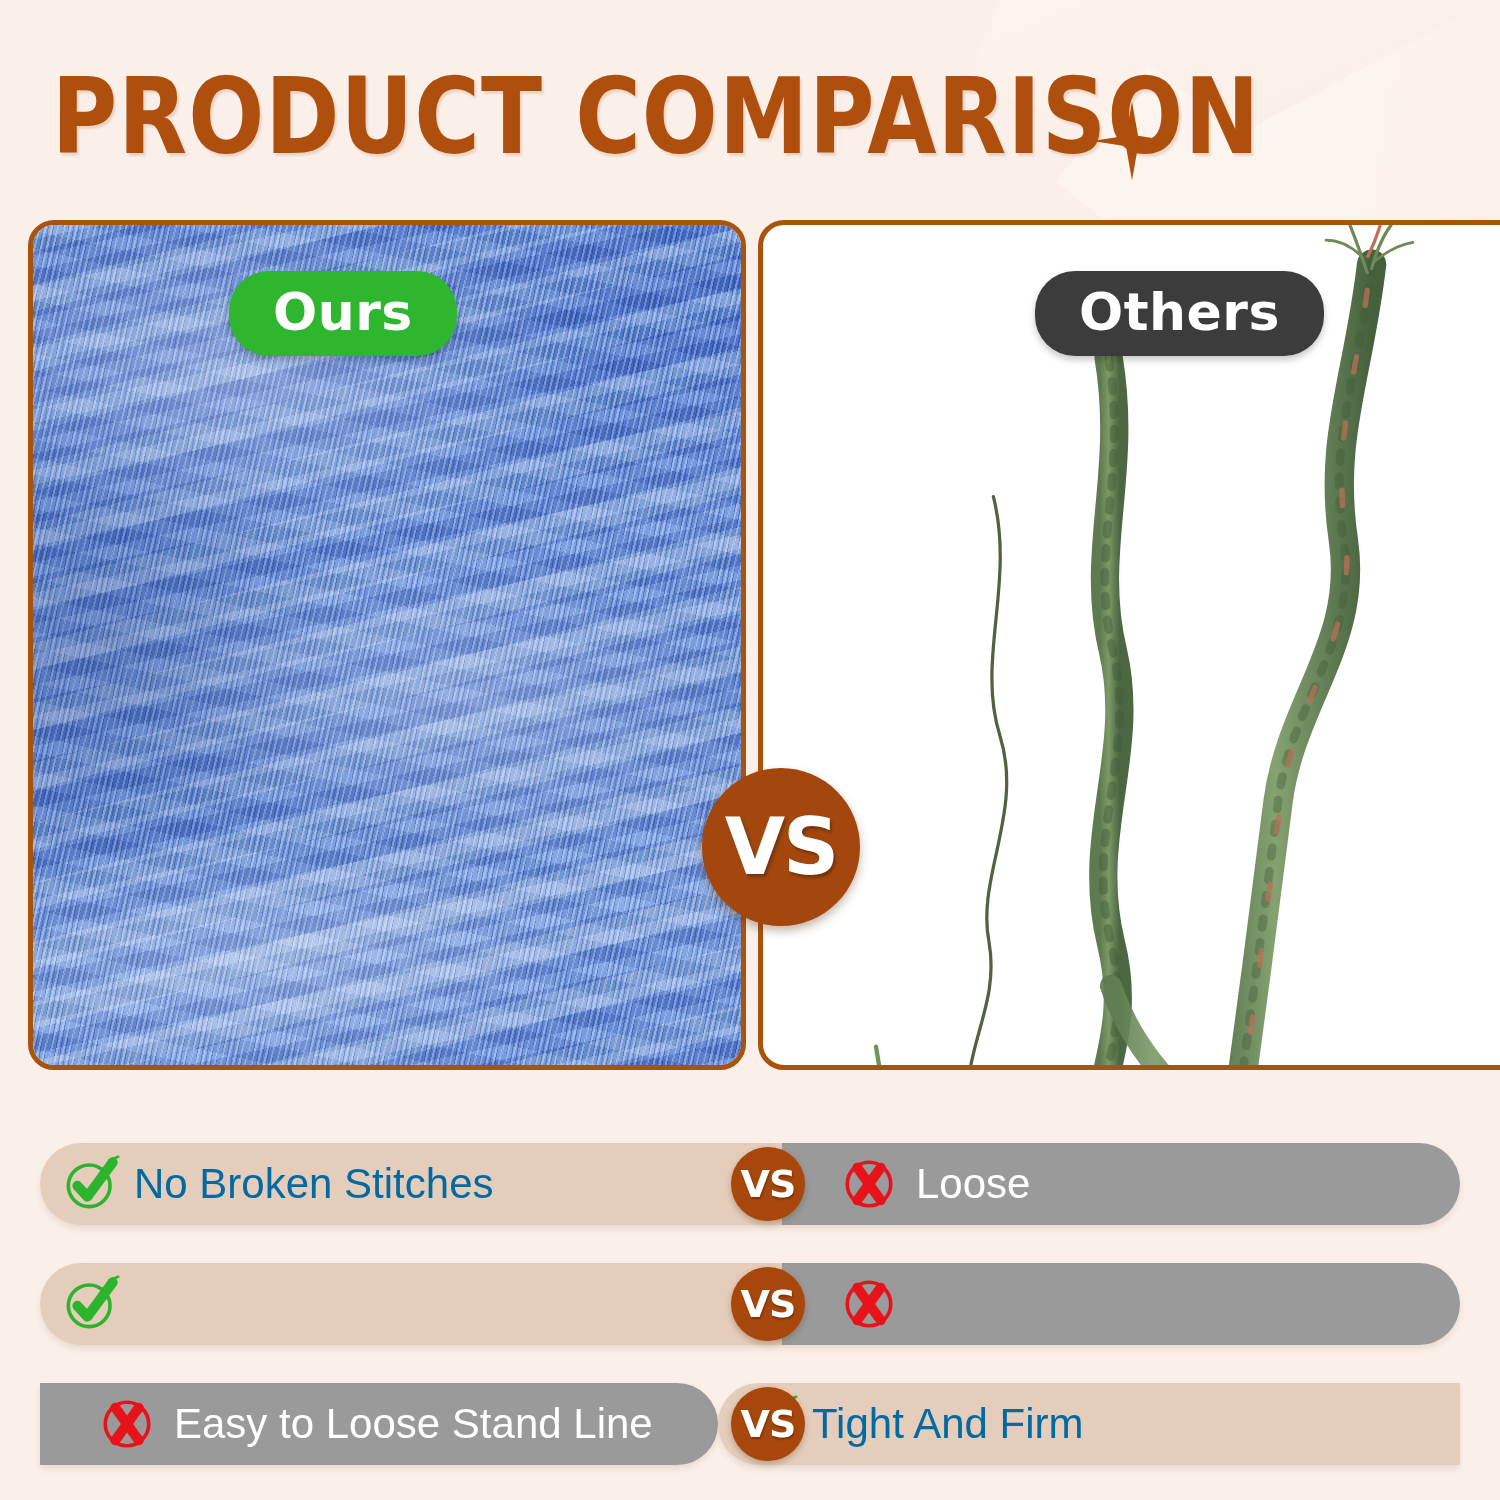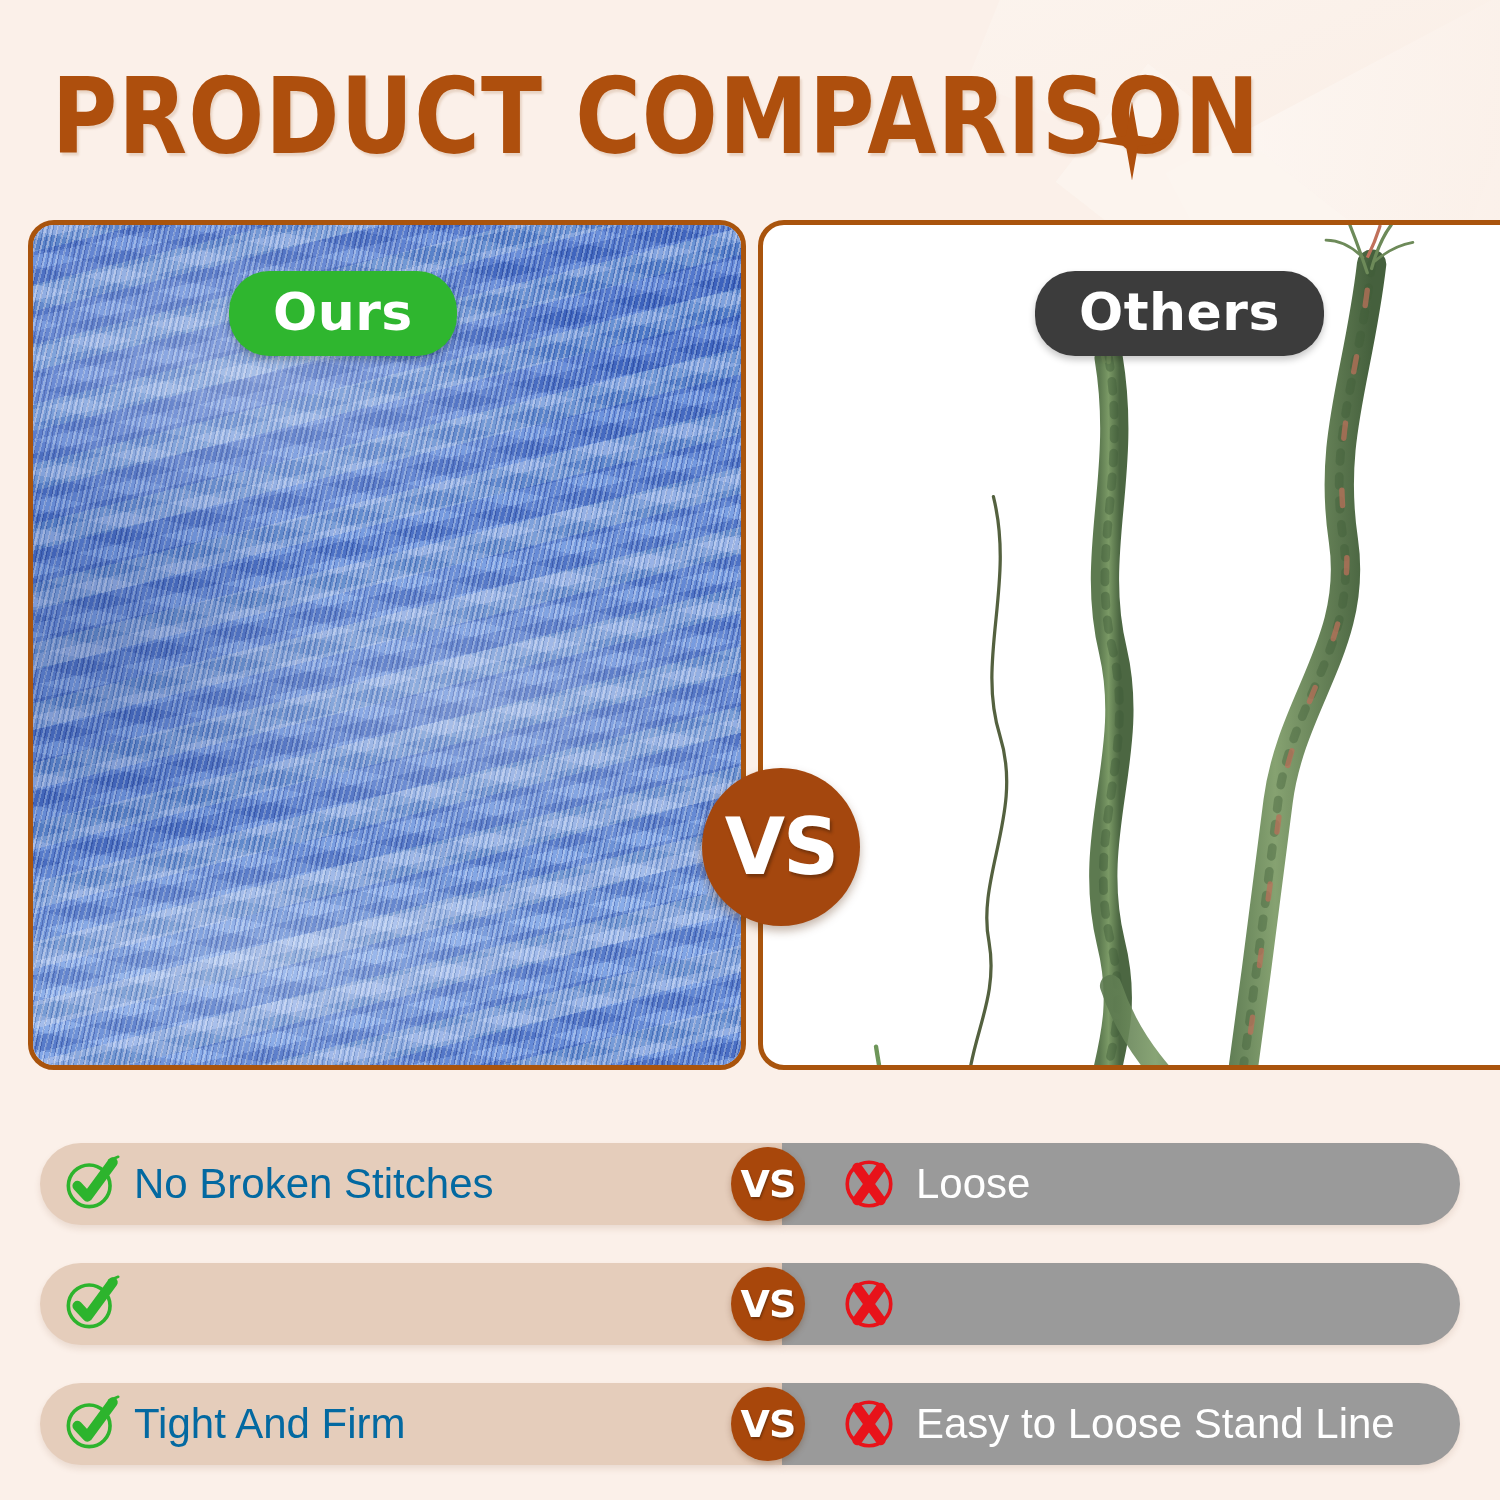--- a/index.html
+++ b/index.html
@@ -316,34 +316,34 @@
         <path d="M19 14 L45 50" stroke="#e8131a" stroke-width="11" stroke-linecap="round"></path>
         <path d="M45 14 L19 50" stroke="#e8131a" stroke-width="11" stroke-linecap="round"></path>
       </svg>
     </div>
     <div class="vs-small">
       <span>VS</span>
     </div>
   </div>
 
   <div class="row">
+    <div class="pill bad">
+      <svg class="ico cross" viewBox="0 0 64 64">
+        <circle cx="32" cy="32" r="24" fill="none" stroke="#e8131a" stroke-width="4"></circle>
+        <path d="M19 14 L45 50" stroke="#e8131a" stroke-width="11" stroke-linecap="round"></path>
+        <path d="M45 14 L19 50" stroke="#e8131a" stroke-width="11" stroke-linecap="round"></path>
+      </svg>
+      <div class="label bad">Easy to Loose Stand Line</div>
+    </div>
     <div class="pill good">
       <svg class="ico" viewBox="0 0 64 64">
         <circle cx="30" cy="34" r="23" fill="none" stroke="#2db42d" stroke-width="4"></circle>
         <path d="M17 34 L28 46 L56 8" fill="none" stroke="#2db42d" stroke-width="11" stroke-linecap="round" stroke-linejoin="round"></path>
         <path d="M52 6 L62 2" stroke="#2db42d" stroke-width="3" stroke-linecap="round"></path>
       </svg>
       <div class="label good">Tight And Firm</div>
     </div>
-    <div class="pill bad">
-      <svg class="ico cross" viewBox="0 0 64 64">
-        <circle cx="32" cy="32" r="24" fill="none" stroke="#e8131a" stroke-width="4"></circle>
-        <path d="M19 14 L45 50" stroke="#e8131a" stroke-width="11" stroke-linecap="round"></path>
-        <path d="M45 14 L19 50" stroke="#e8131a" stroke-width="11" stroke-linecap="round"></path>
-      </svg>
-      <div class="label bad">Easy to Loose Stand Line</div>
-    </div>
     <div class="vs-small">
       <span>VS</span>
     </div>
   </div>
 
 </div>
 
 </body></html>

